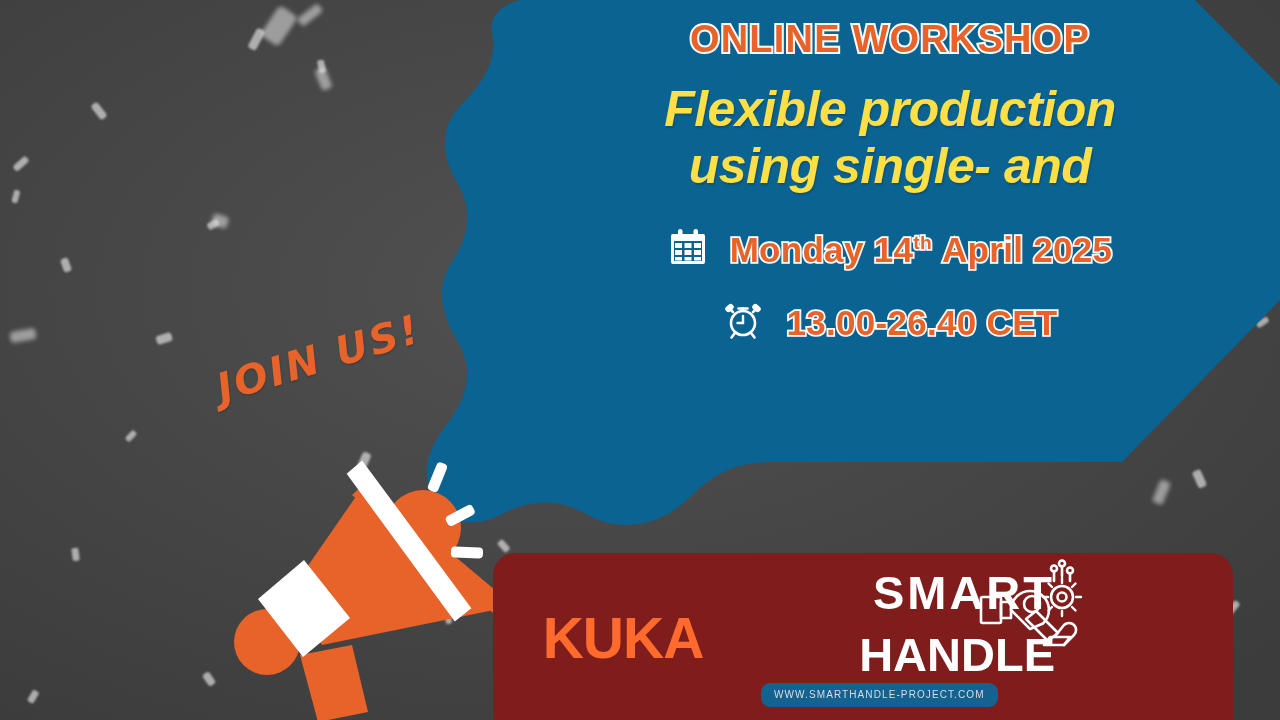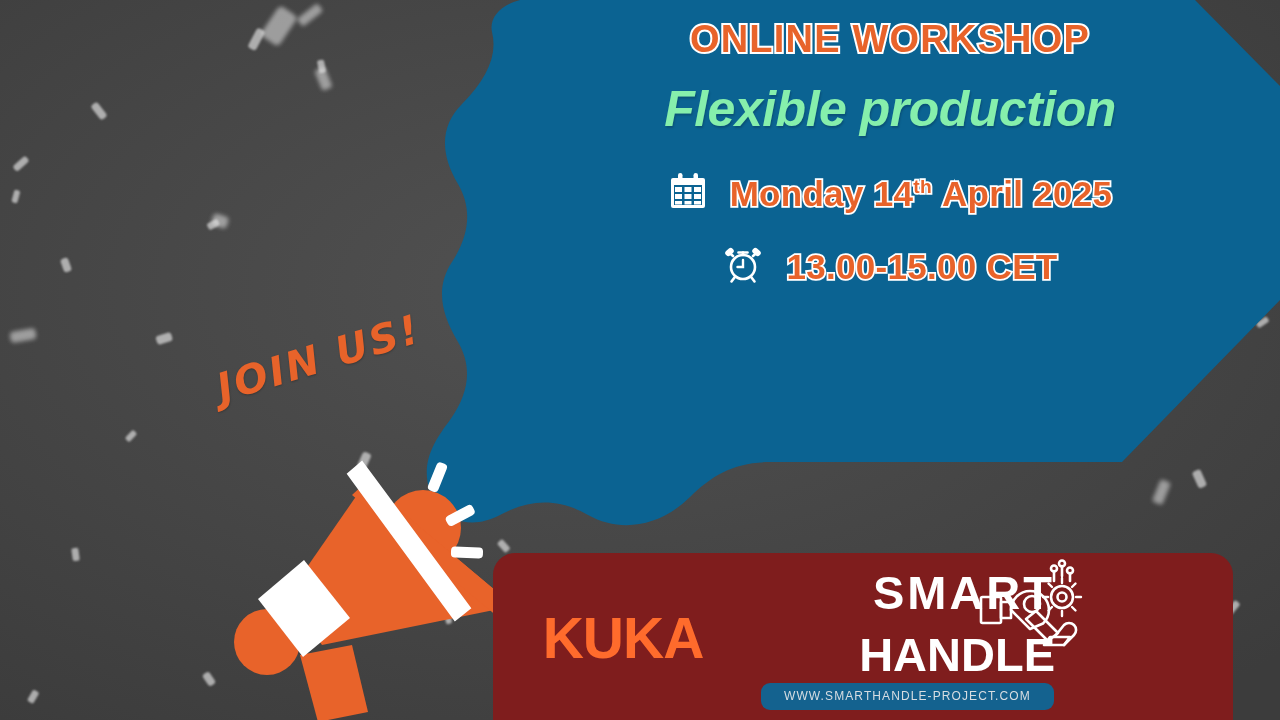--- a/index.html
+++ b/index.html
@@ -31,21 +31,21 @@
     letter-spacing:1.2px;
     color:#e8632a;
     -webkit-text-stroke:4px #ffffff;
     paint-order:stroke fill;
     margin-bottom:20px;
   }
   .title {
     font-size:50px;
     font-weight:bold;
     font-style:italic;
-    color:#86efac;
+    color:#fde047;
     line-height:1.13;
     letter-spacing:-0.5px;
     text-shadow:1px 2px 2px rgba(0,0,0,.18);
   }
   .title .tline { display:block; white-space:nowrap; }
 
   .infoline {
     display:flex;
     align-items:center;
     justify-content:center;
@@ -115,23 +115,23 @@
     line-height:1.0;
     font-size:47px;
   }
   .sh-smart { letter-spacing:3px; }
   .sh-handle { letter-spacing:0px; margin-top:15px; }
   .url-pill {
     position:absolute;
     left:268px; top:130px;
     background:#14628f;
     color:#d7dde2;
-    font-size:12px;
+    font-size:10px;
     letter-spacing:1.1px;
-    padding:6px 23px 7px;
+    padding:6px 13px 7px;
     border-radius:9px;
     white-space:nowrap;
     font-weight:normal;
   }
   .robot-icon {
     position:absolute;
     left:485px; top:6px;
   }
 </style>
 </head>
@@ -209,20 +209,21 @@
       C 486 80 498 56 492 32
       C 489 18 500 5 520 0 Z"></path>
   </svg>
 
   <div class="blob-content">
 
     <div class="eyebrow">ONLINE WORKSHOP</div>
 
     <div class="title">
       <span class="tline">Flexible production</span>
+      <span class="tline">using single- and</span>
     </div>
 
     <div class="infoline date">
       <span class="icon-w">
         <svg width="40" height="40" viewBox="0 0 40 40">
           <rect x="3" y="6" width="34" height="30" rx="2" fill="#ffffff"></rect>
           <rect x="6" y="13" width="28" height="20" fill="#0b6392"></rect>
           <g fill="#ffffff">
             <rect x="7" y="15" width="7" height="5"></rect>
             <rect x="16.5" y="15" width="7" height="5"></rect>
@@ -253,21 +254,21 @@
             <path d="M29.5 33.5 L32.5 37.5"></path>
             <path d="M16.5 8.5 L25.5 8.5"></path>
             <path d="M21 8.5 L21 11"></path>
           </g>
           <g fill="#ffffff">
             <rect x="3" y="5" width="9" height="6" rx="2.6" transform="rotate(-42 7.5 8)"></rect>
             <rect x="30" y="5" width="9" height="6" rx="2.6" transform="rotate(42 34.5 8)"></rect>
           </g>
         </svg>
       </span>
-      <span class="info-text">13.00-15.00 CET</span>
+      <span class="info-text">13.00-26.40 CET</span>
     </div>
   </div>
 
   <div class="joinus">JOIN US!</div>
 
   <svg class="mega-svg" viewBox="0 0 1280 720">
     <g>
 
       <circle cx="423" cy="528" r="38" fill="#e8632a"></circle>
       <circle cx="267" cy="642" r="33" fill="#e8632a"></circle>

